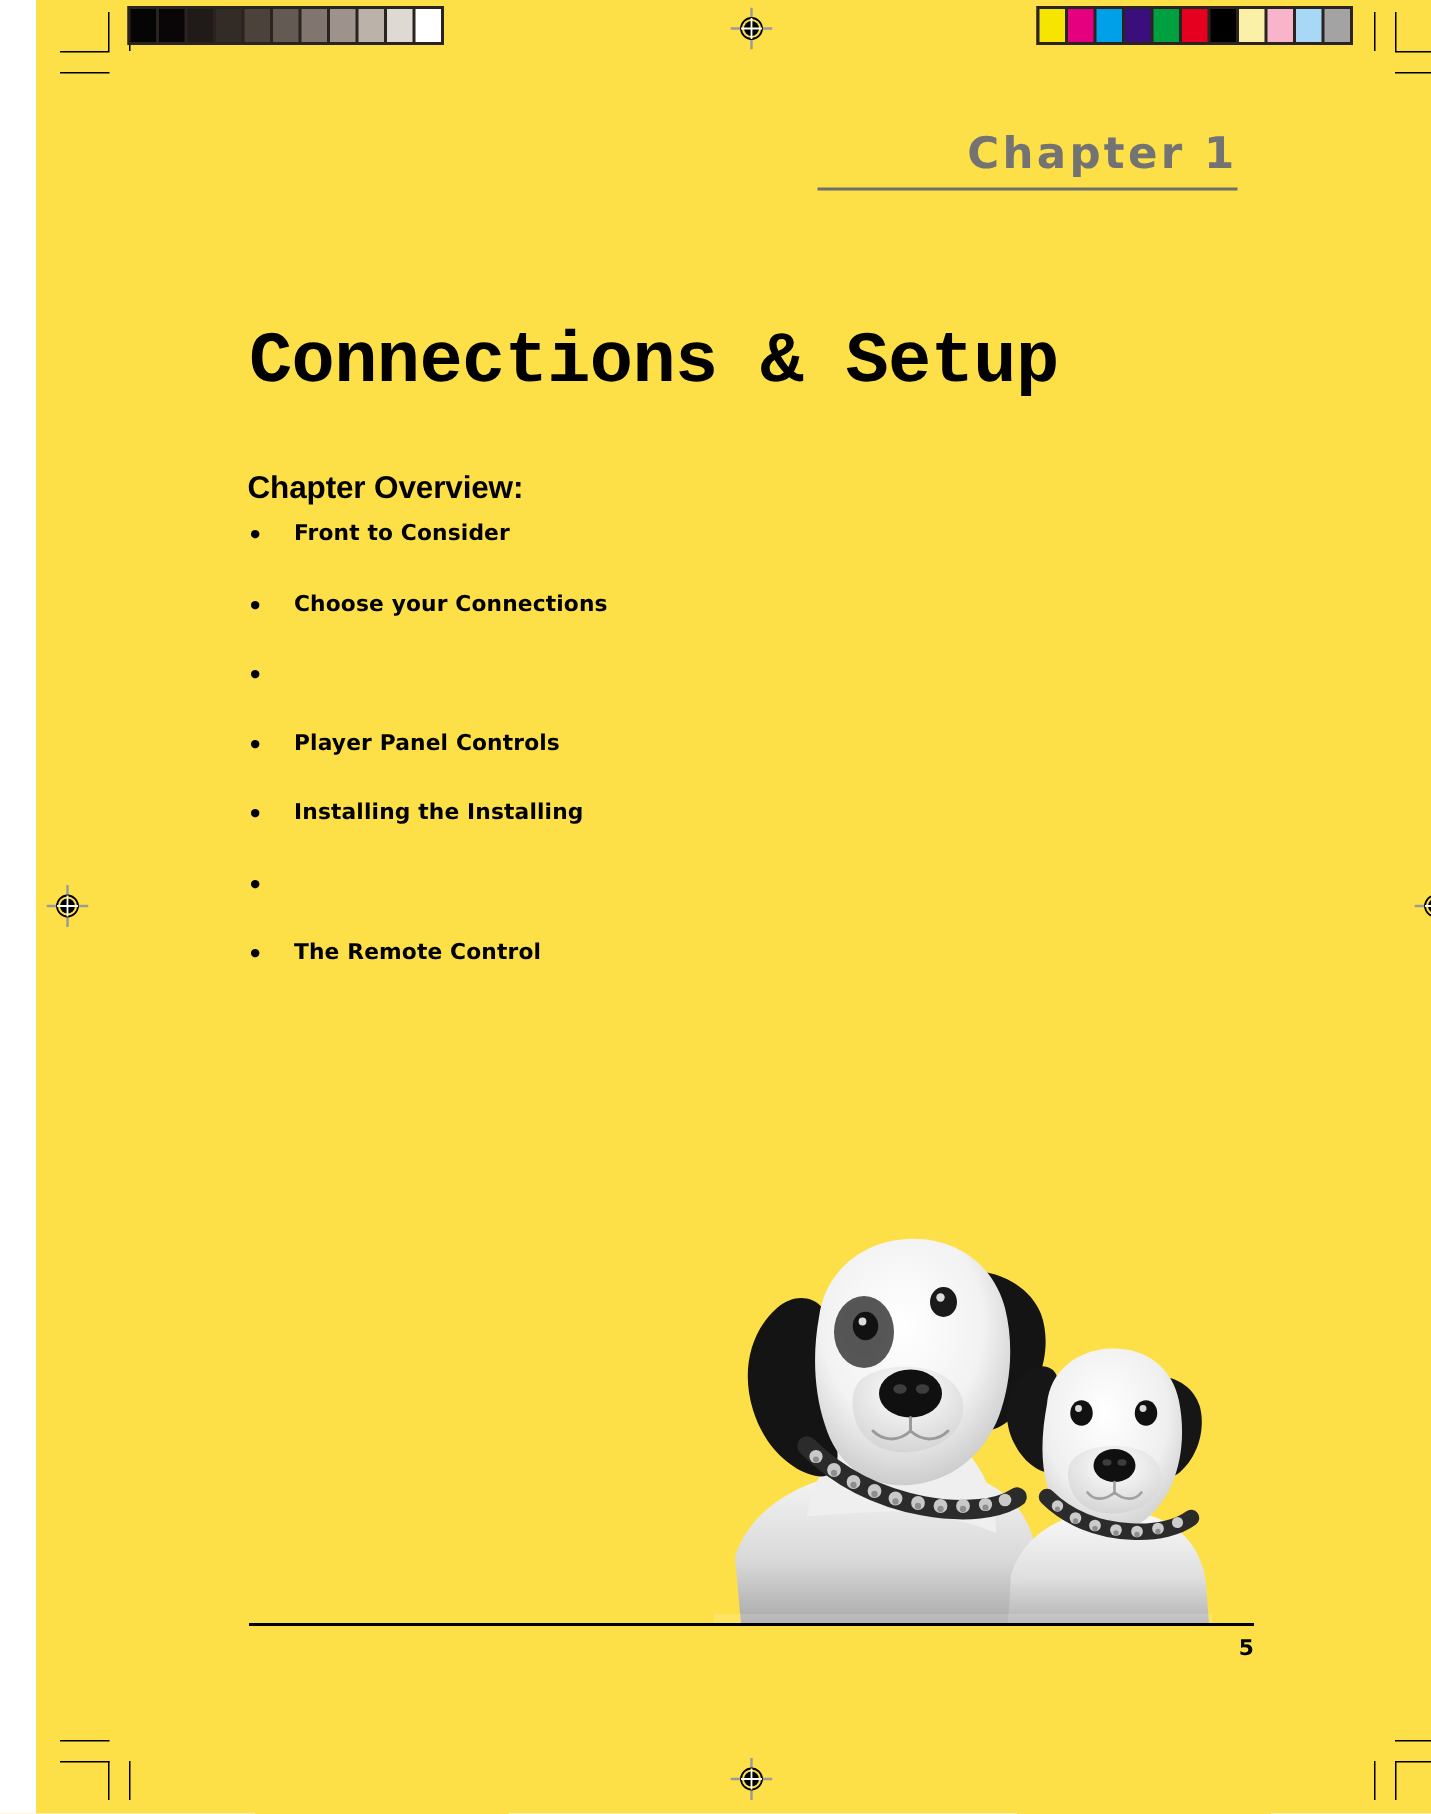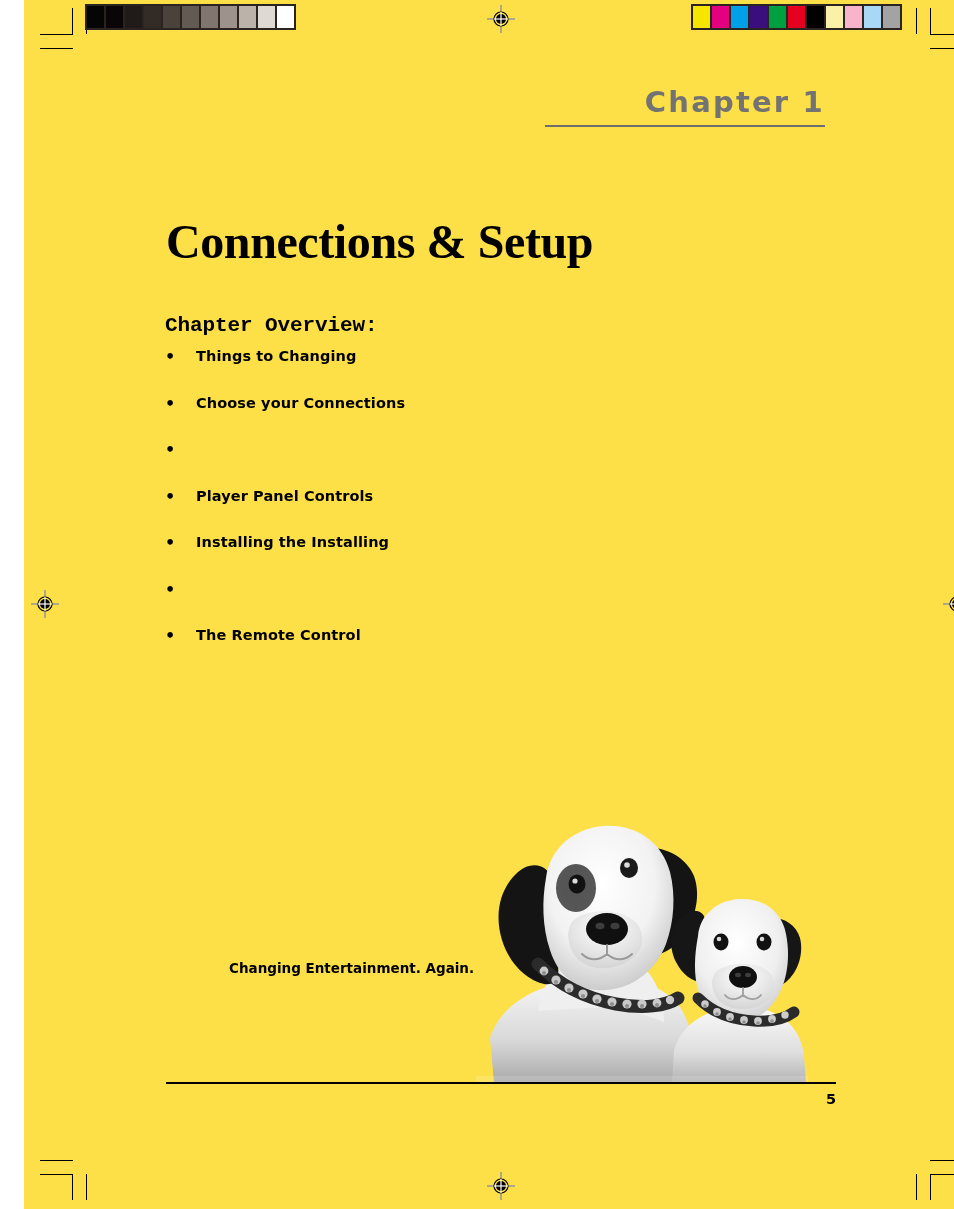--- a/index.html
+++ b/index.html
@@ -71,35 +71,35 @@
     height: 2px;
     background: #6e6e6e;
     width: 280px;
   }
 
   
   .page-title {
     position: absolute;
     left: 142px;
     top: 180px;
-    font-family: Liberation Serif, serif;
+    font-family: Liberation Mono, monospace;
     font-size: 48px;
     font-weight: bold;
     color: #000000;
     letter-spacing: -0.4px;
     line-height: 60px;
     white-space: nowrap;
   }
 
   
   .overview-heading {
     position: absolute;
     left: 141px;
     top: 295px;
-    font-family: Liberation Mono, monospace;
+    font-family: Liberation Sans, sans-serif;
     font-size: 21px;
     font-weight: bold;
     color: #000000;
     line-height: 28px;
     letter-spacing: -0.1px;
   }
   .overview-list {
     position: absolute;
     left: 141px;
     top: 346px;
@@ -293,30 +293,29 @@
   <div class="chapter-header">
     <div class="chapter-label">Chapter 1</div>
     <div class="chapter-rule"></div>
   </div>
 
   <h1 class="page-title">Connections &amp; Setup</h1>
 
   <h2 class="overview-heading">Chapter Overview:</h2>
 
   <ul class="overview-list" id="overview-list">
-      <li><span class="bullet">•</span><span>Things to Changing</span></li>
+      <li><span class="bullet">•</span><span>Front to Consider</span></li>
       <li><span class="bullet">•</span><span>Choose your Connections</span></li>
       <li><span class="bullet">•</span></li>
       <li><span class="bullet">•</span><span>Player Panel Controls</span></li>
       <li><span class="bullet">•</span><span>Installing the Installing</span></li>
       <li><span class="bullet">•</span></li>
       <li><span class="bullet">•</span><span>The Remote Control</span></li>
     </ul>
 
-  <div class="tagline">Changing Entertainment. Again.</div>
 
   <div class="dogs-photo">
     <svg width="332" height="277" viewBox="0 0 332 277" aria-hidden="true">
       <defs>
         <radialGradient id="bigBody" cx="45%" cy="35%" r="75%">
           <stop offset="0%" stop-color="#ffffff"></stop>
           <stop offset="55%" stop-color="#f2f2f2"></stop>
           <stop offset="100%" stop-color="#bdbdbd"></stop>
         </radialGradient>
         <radialGradient id="smallBody" cx="45%" cy="35%" r="75%">

